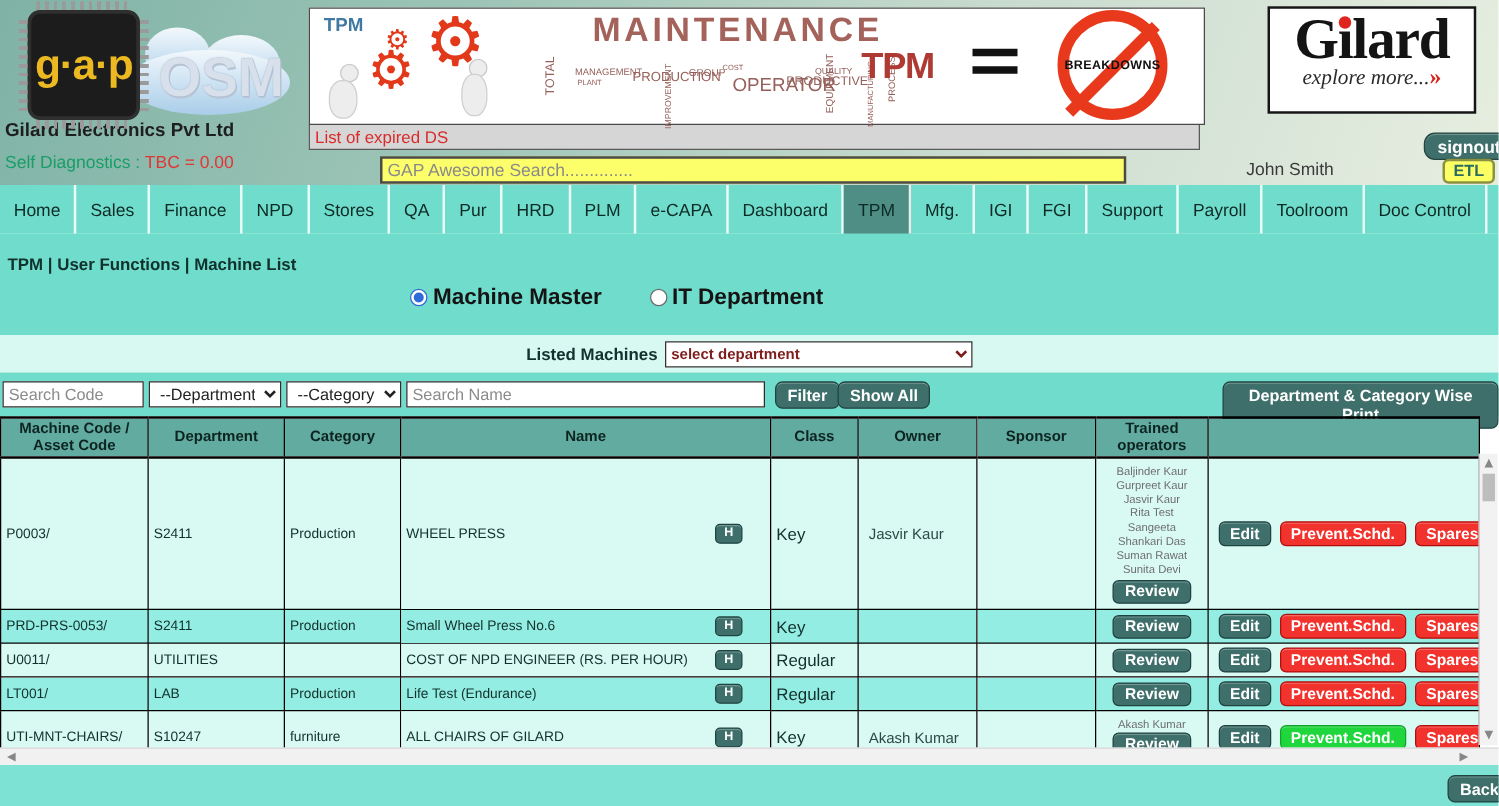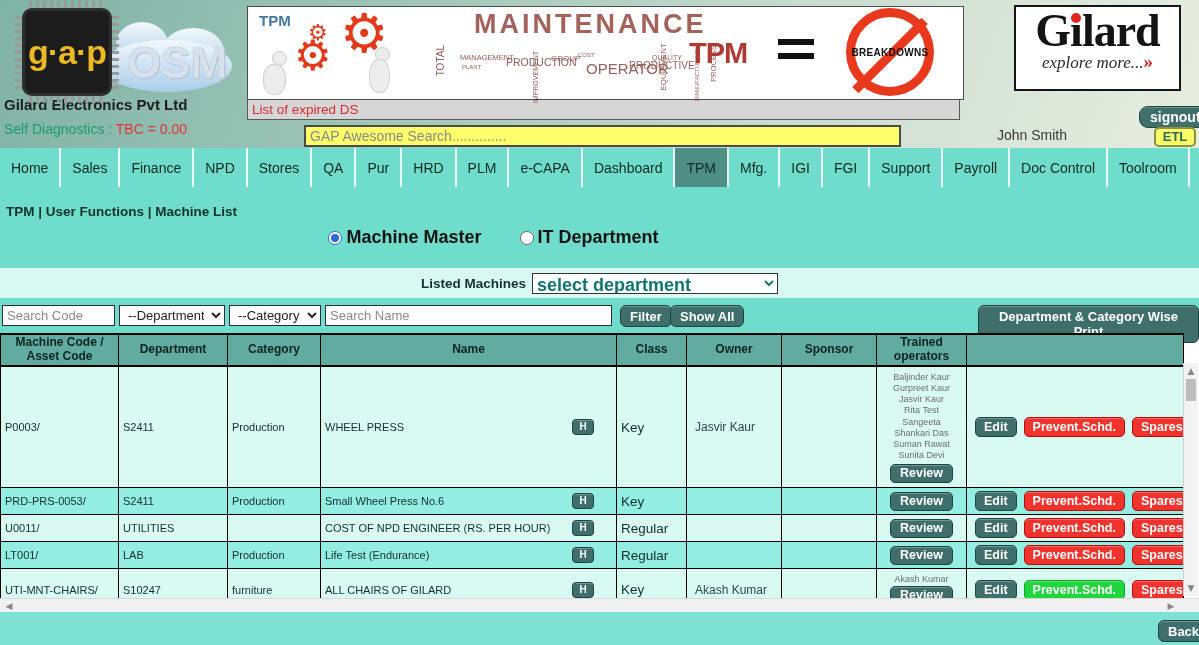--- a/index.html
+++ b/index.html
@@ -90,22 +90,22 @@
   .radio-opt{display:flex;align-items:center;gap:4px;cursor:pointer;}
   .radio-circle{width:14px;height:14px;border-radius:50%;background:#fff;border:1px solid #6b6b6b;
     display:inline-flex;align-items:center;justify-content:center;box-sizing:border-box;}
   .radio-circle.sel{border-color:#2f6bd8;}
   .radio-circle.sel::after{content:'';width:8px;height:8px;border-radius:50%;background:#2f6bd8;}
   .radio-lbl{font-size:18px;font-weight:bold;color:#141414;}
   
   .listed{position:absolute;left:0;top:268px;width:1199px;height:30px;background:#d8f8f2;
     display:flex;align-items:center;justify-content:center;gap:6px;}
   .listed .lab{font-size:13.5px;font-weight:bold;color:#13312d;}
-  .listed select{width:246px;height:21px;font-size:18px;font-weight:bold;border:1px solid #333;
-    background:#fff;color:#0f766e;font-family:"Liberation Sans",sans-serif;}
+  .listed select{width:246px;height:21px;font-size:12px;font-weight:bold;border:1px solid #333;
+    background:#fff;color:#7f1d1d;font-family:"Liberation Sans",sans-serif;}
   
   .filterband{position:absolute;left:0;top:298px;width:1199px;height:35px;background:#70dccb;}
   .filterband input,.filterband select{position:absolute;top:7px;height:21px;border:1px solid #2e2e2e;
     background:#fff;font-size:13px;padding:0 4px;box-sizing:border-box;font-family:"Liberation Sans",sans-serif;color:#222;}
   .filterband input::placeholder{color:#8a8a8a;opacity:1;}
   .fi-code{left:2px;width:113px;}
   .fi-dept{left:119px;width:106px;padding:0;}
   .fi-cat{left:229px;width:92px;padding:0;}
   .fi-name{left:325px;width:287px;}
   .btn{background:#3e6f6a;border:1px solid #1f4341;border-radius:6px;color:#fff;font-weight:bold;
@@ -240,22 +240,22 @@
     <div class="nav-item">HRD</div>
     <div class="nav-item">PLM</div>
     <div class="nav-item">e-CAPA</div>
     <div class="nav-item">Dashboard</div>
     <div class="nav-item active">TPM</div>
     <div class="nav-item">Mfg.</div>
     <div class="nav-item">IGI</div>
     <div class="nav-item">FGI</div>
     <div class="nav-item">Support</div>
     <div class="nav-item">Payroll</div>
+    <div class="nav-item">Toolroom</div>
     <div class="nav-item">Doc Control</div>
-    <div class="nav-item">Toolroom</div>
     <div class="nav-item">PCMD</div>
 
   </div>
 
   <div class="band">
     <div class="crumb">TPM | User Functions | Machine List</div>
     <div class="radios">
       <span class="radio-opt">
         <span class="radio-circle sel"></span>
         <span class="radio-lbl">Machine Master</span>

